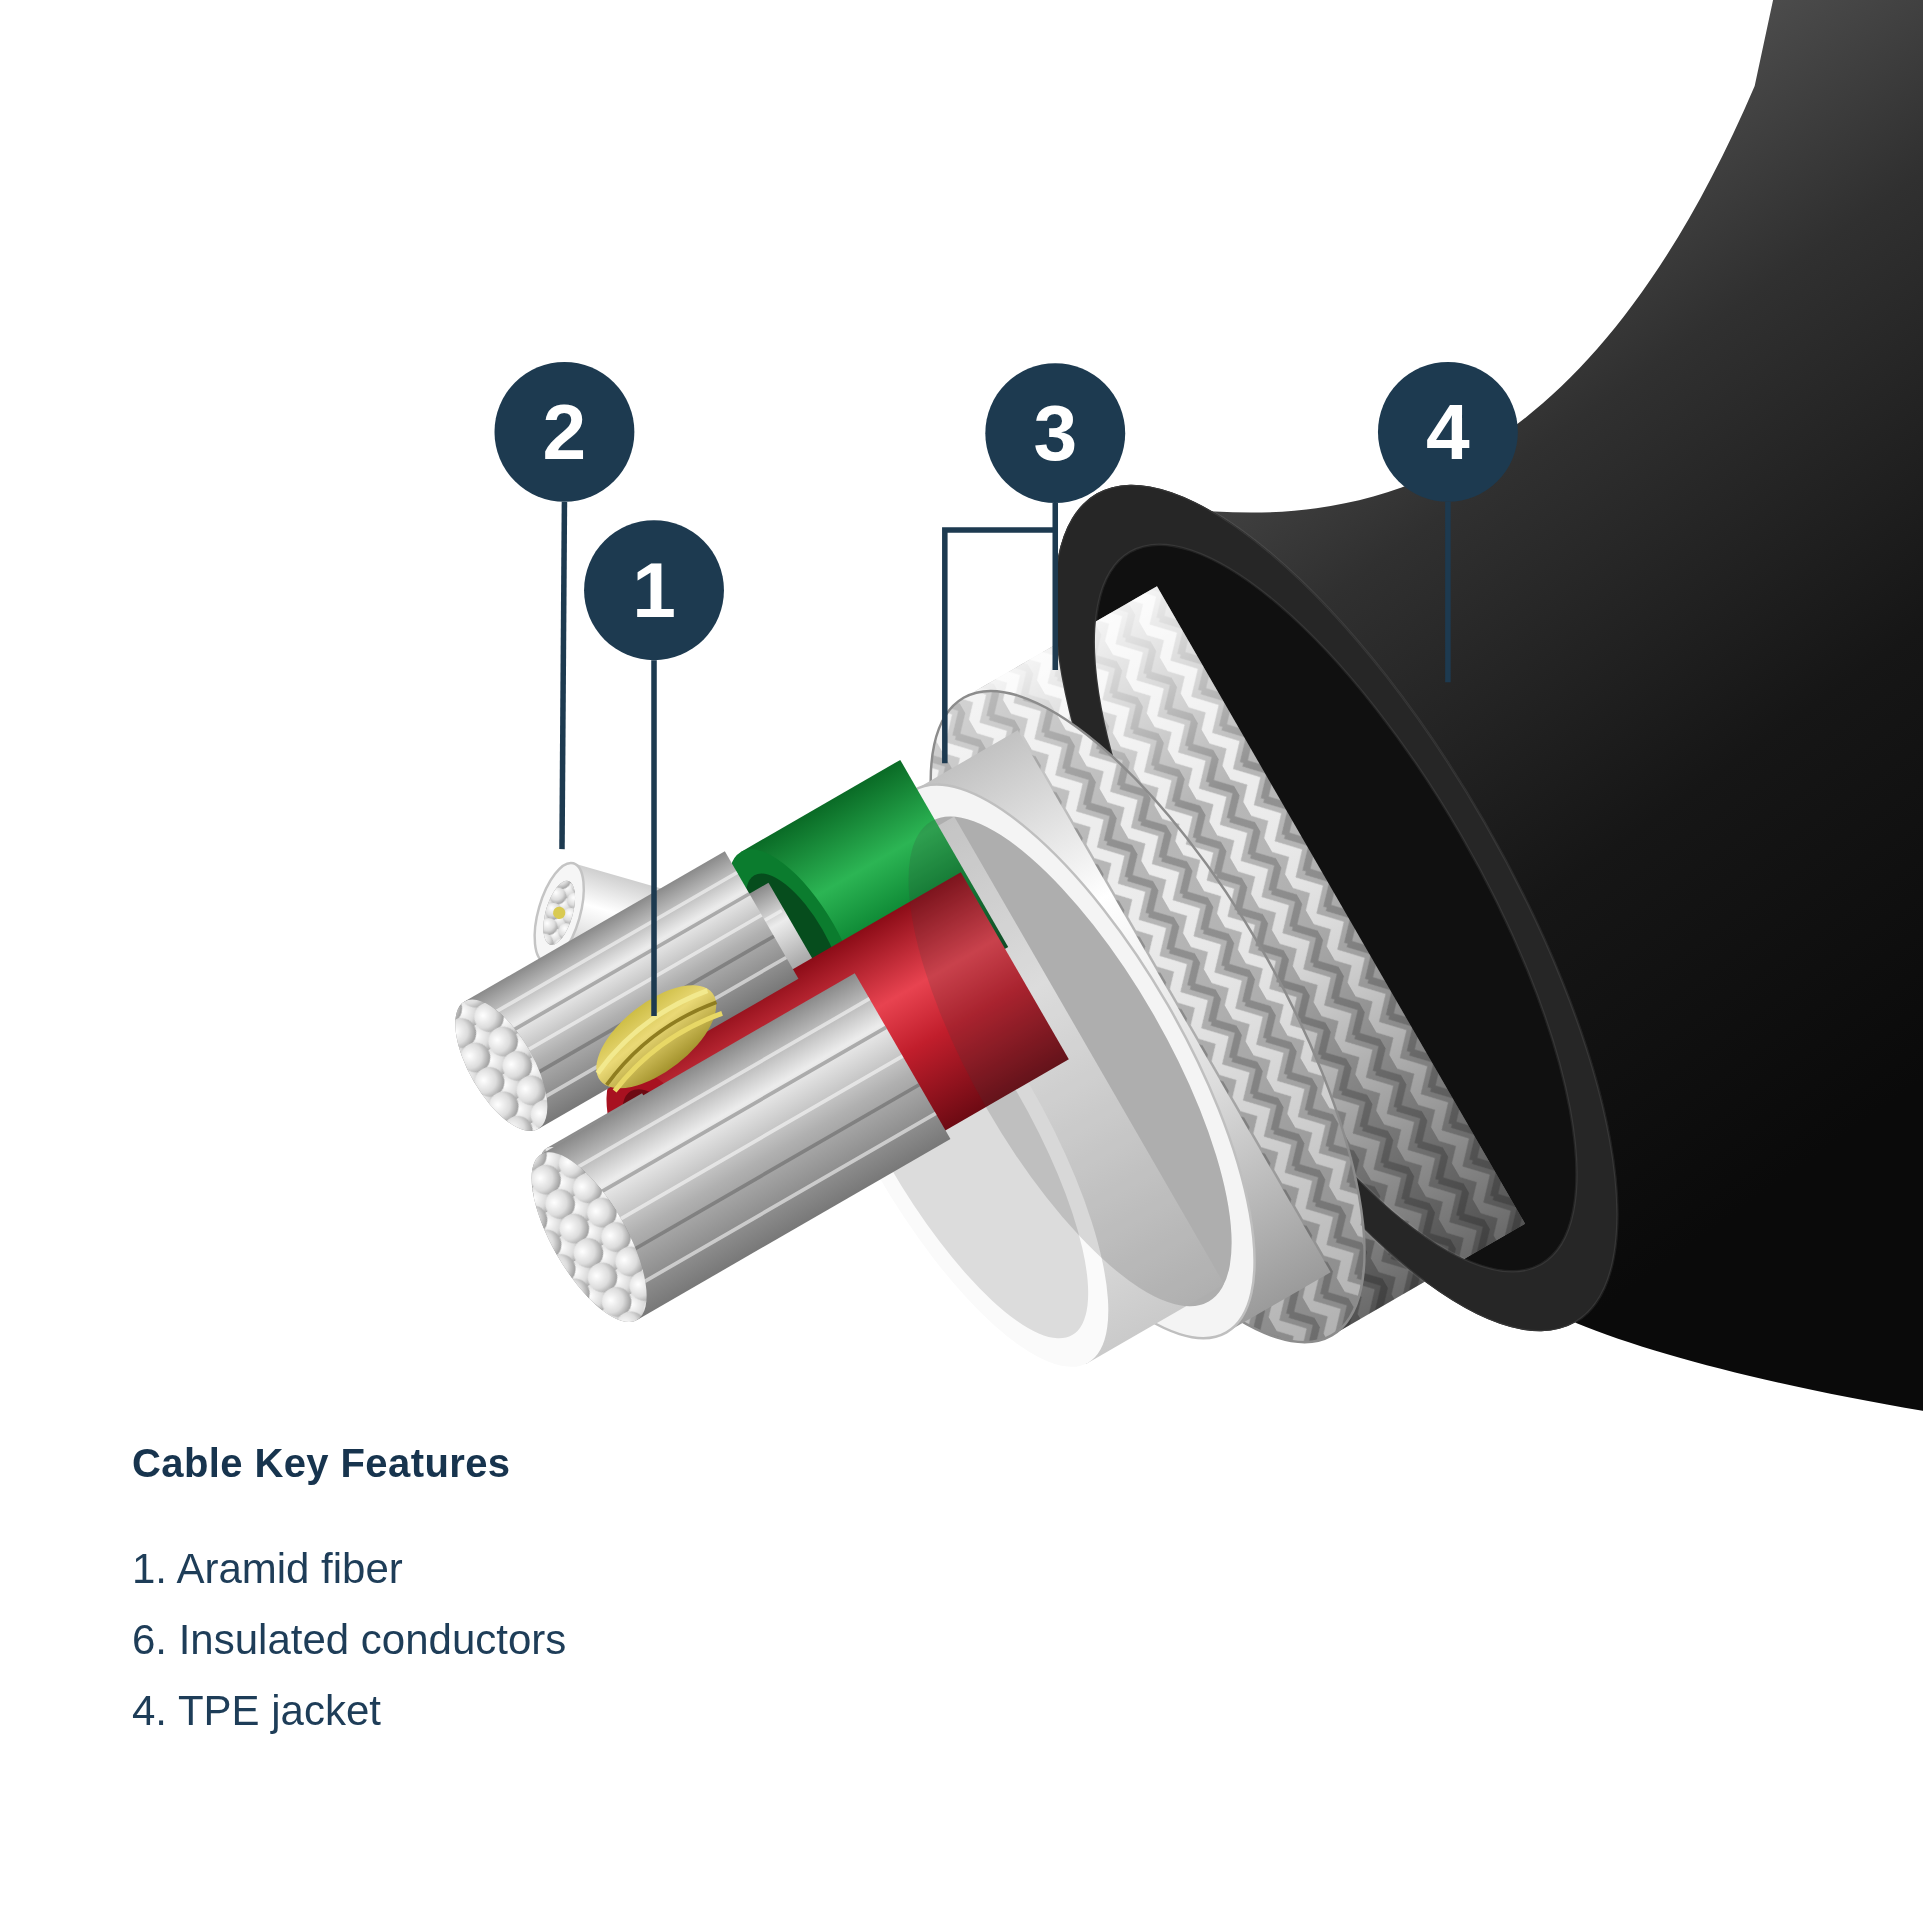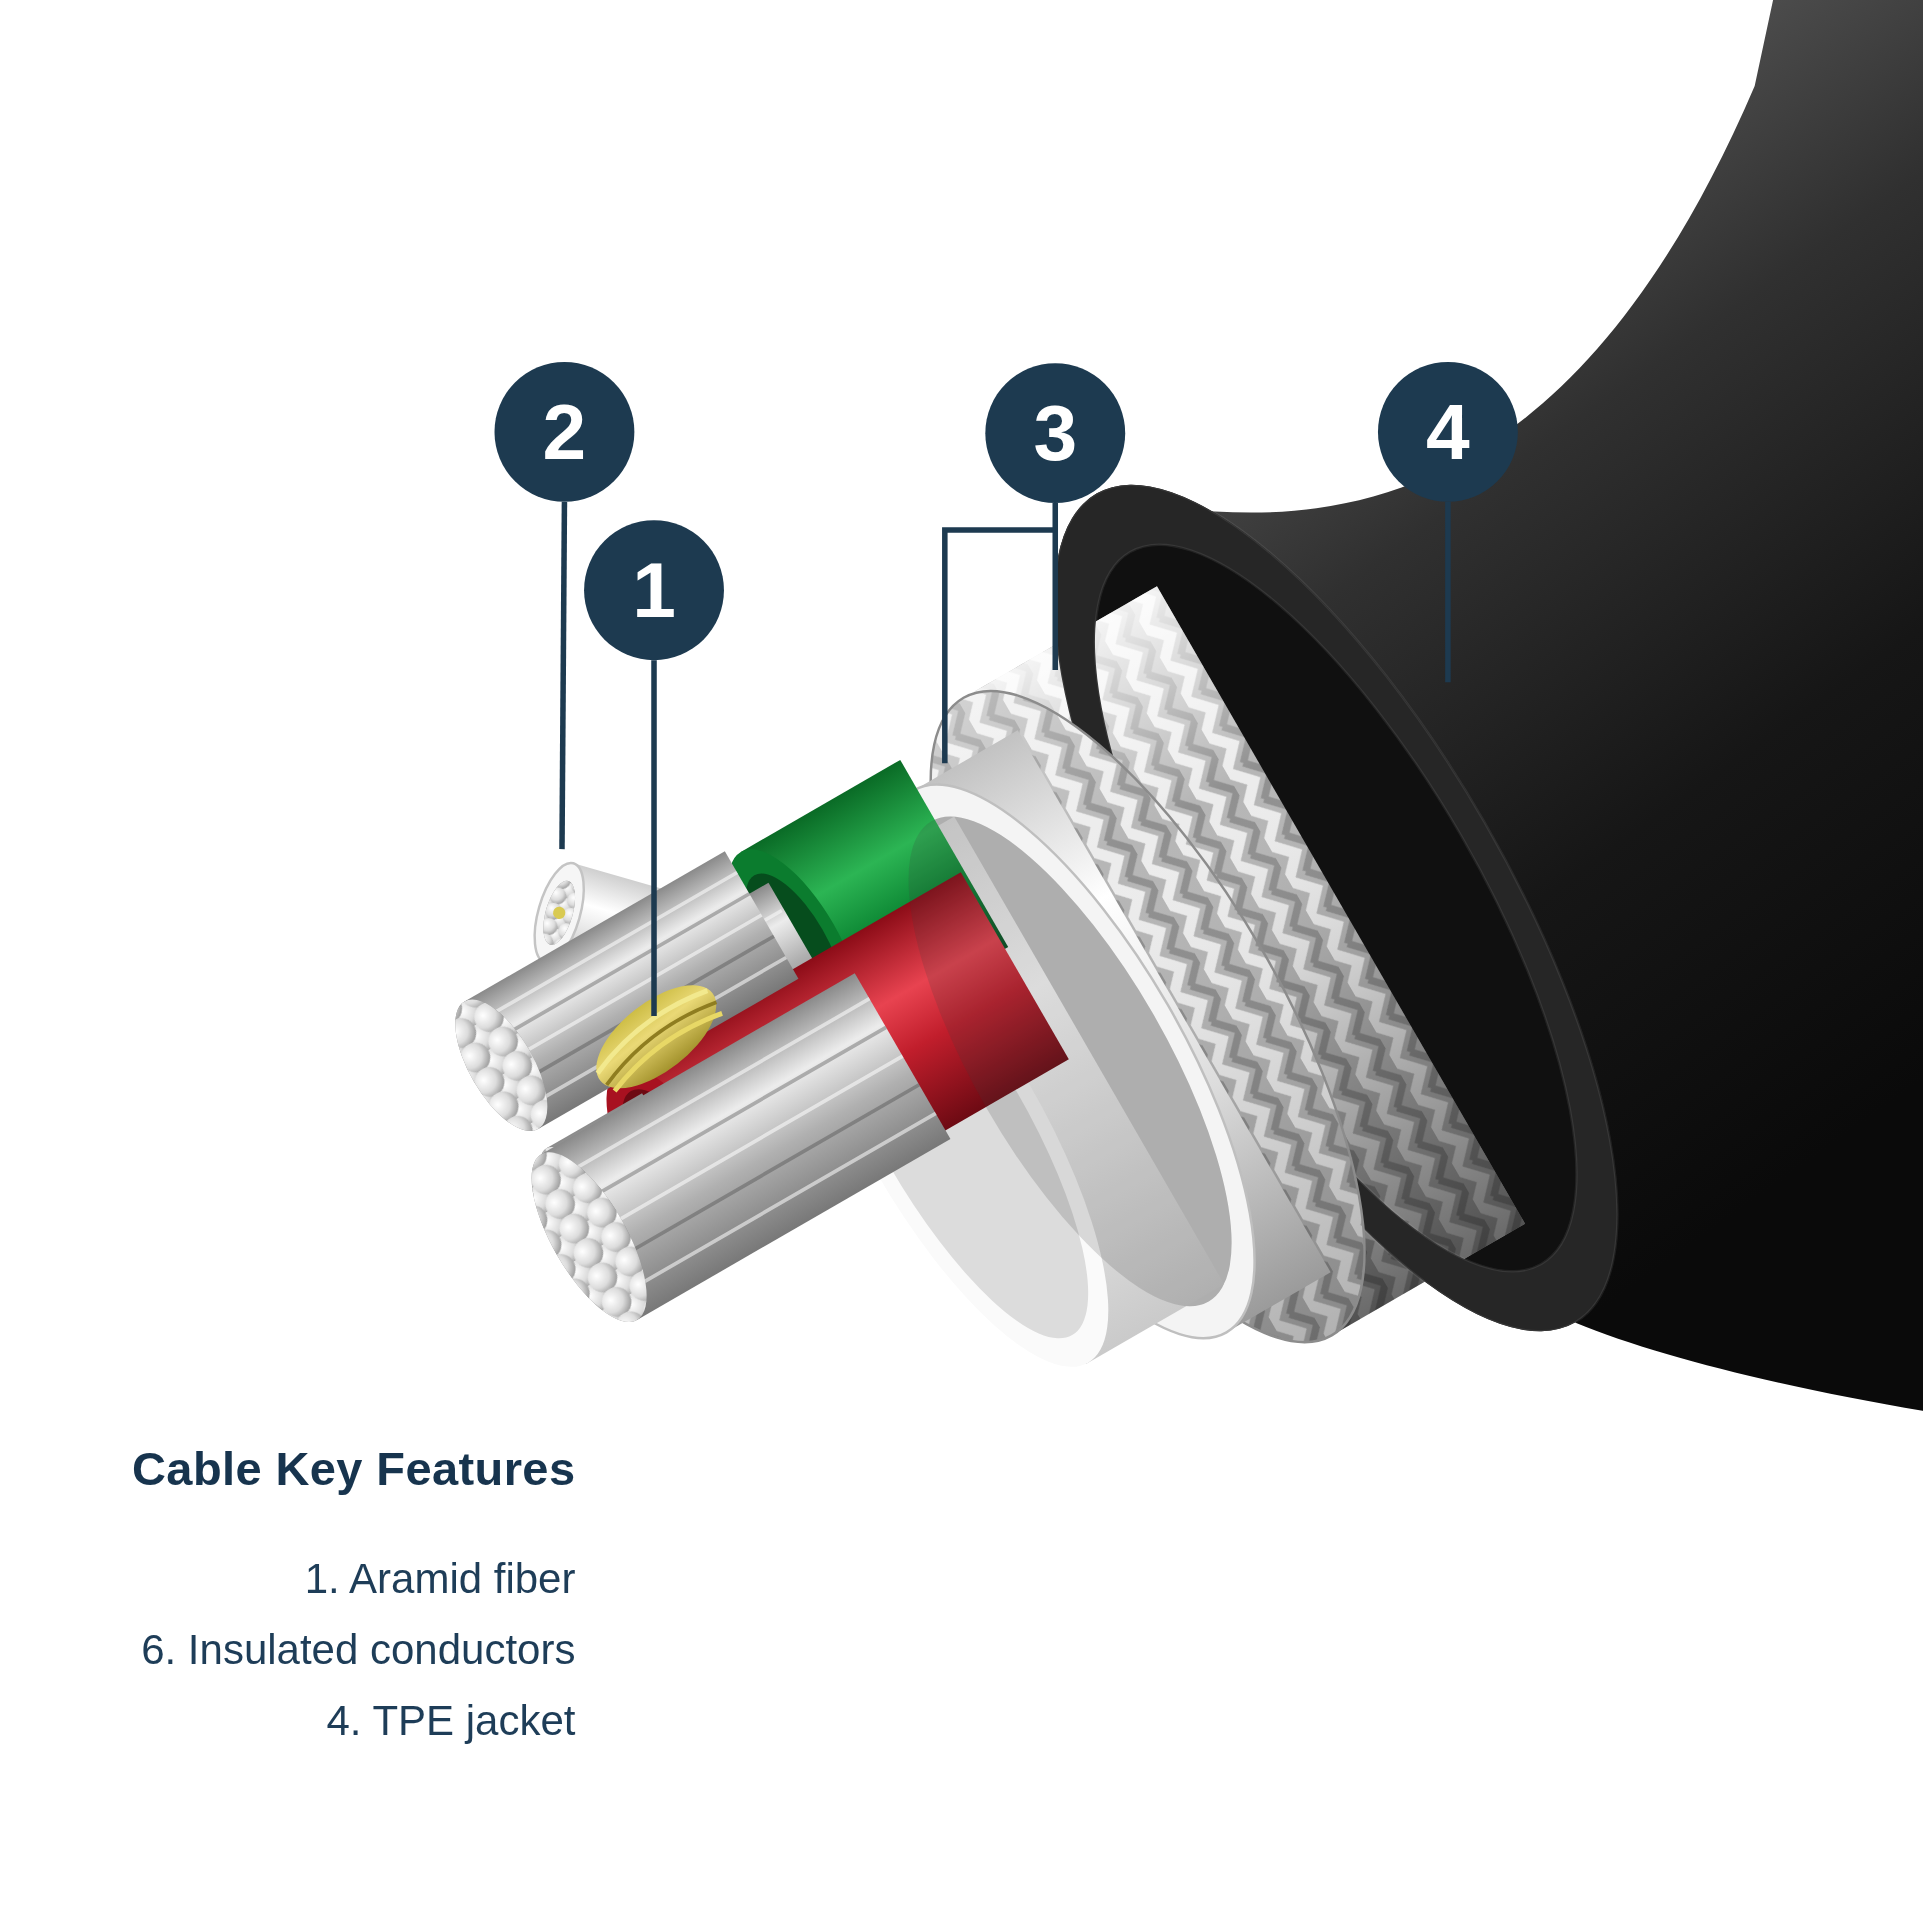--- a/index.html
+++ b/index.html
@@ -1,22 +1,22 @@
 <!DOCTYPE html>
 <html style="font-size:12px"><head>
 <meta charset="utf-8">
 <style>
   html,body{margin:0;padding:0;background:#ffffff;}
   body{width:1924px;height:1924px;overflow:hidden;font-family:"Liberation Sans",sans-serif;}
   .canvas{position:relative;width:1924px;height:1924px;background:#ffffff;}
   .canvas svg{position:absolute;left:0;top:0;}
   .features{position:absolute;left:132px;top:1441px;color:#1d3b55;}
-  .features .heading{font-size:47px;font-weight:bold;color:#17344e;letter-spacing:0.4px;}
+  .features .heading{font-size:40px;font-weight:bold;color:#17344e;letter-spacing:0.4px;}
   .features .items{margin-top:47px;}
-  .features .item{font-size:42px;line-height:71px;color:#1e3d58;text-align:right;}
+  .features .item{font-size:42px;line-height:71px;color:#1e3d58;}
   .callout-num{font-family:"Liberation Sans",sans-serif;font-weight:bold;}
 </style>
 </head>
 <body>
 
 <div class="canvas">
 
 <svg width="1924" height="1924" viewBox="0 0 1568 1568">
   <defs>
     <linearGradient id="jacketGradG" gradientUnits="userSpaceOnUse" x1="900" y1="300" x2="1400" y2="1000">

